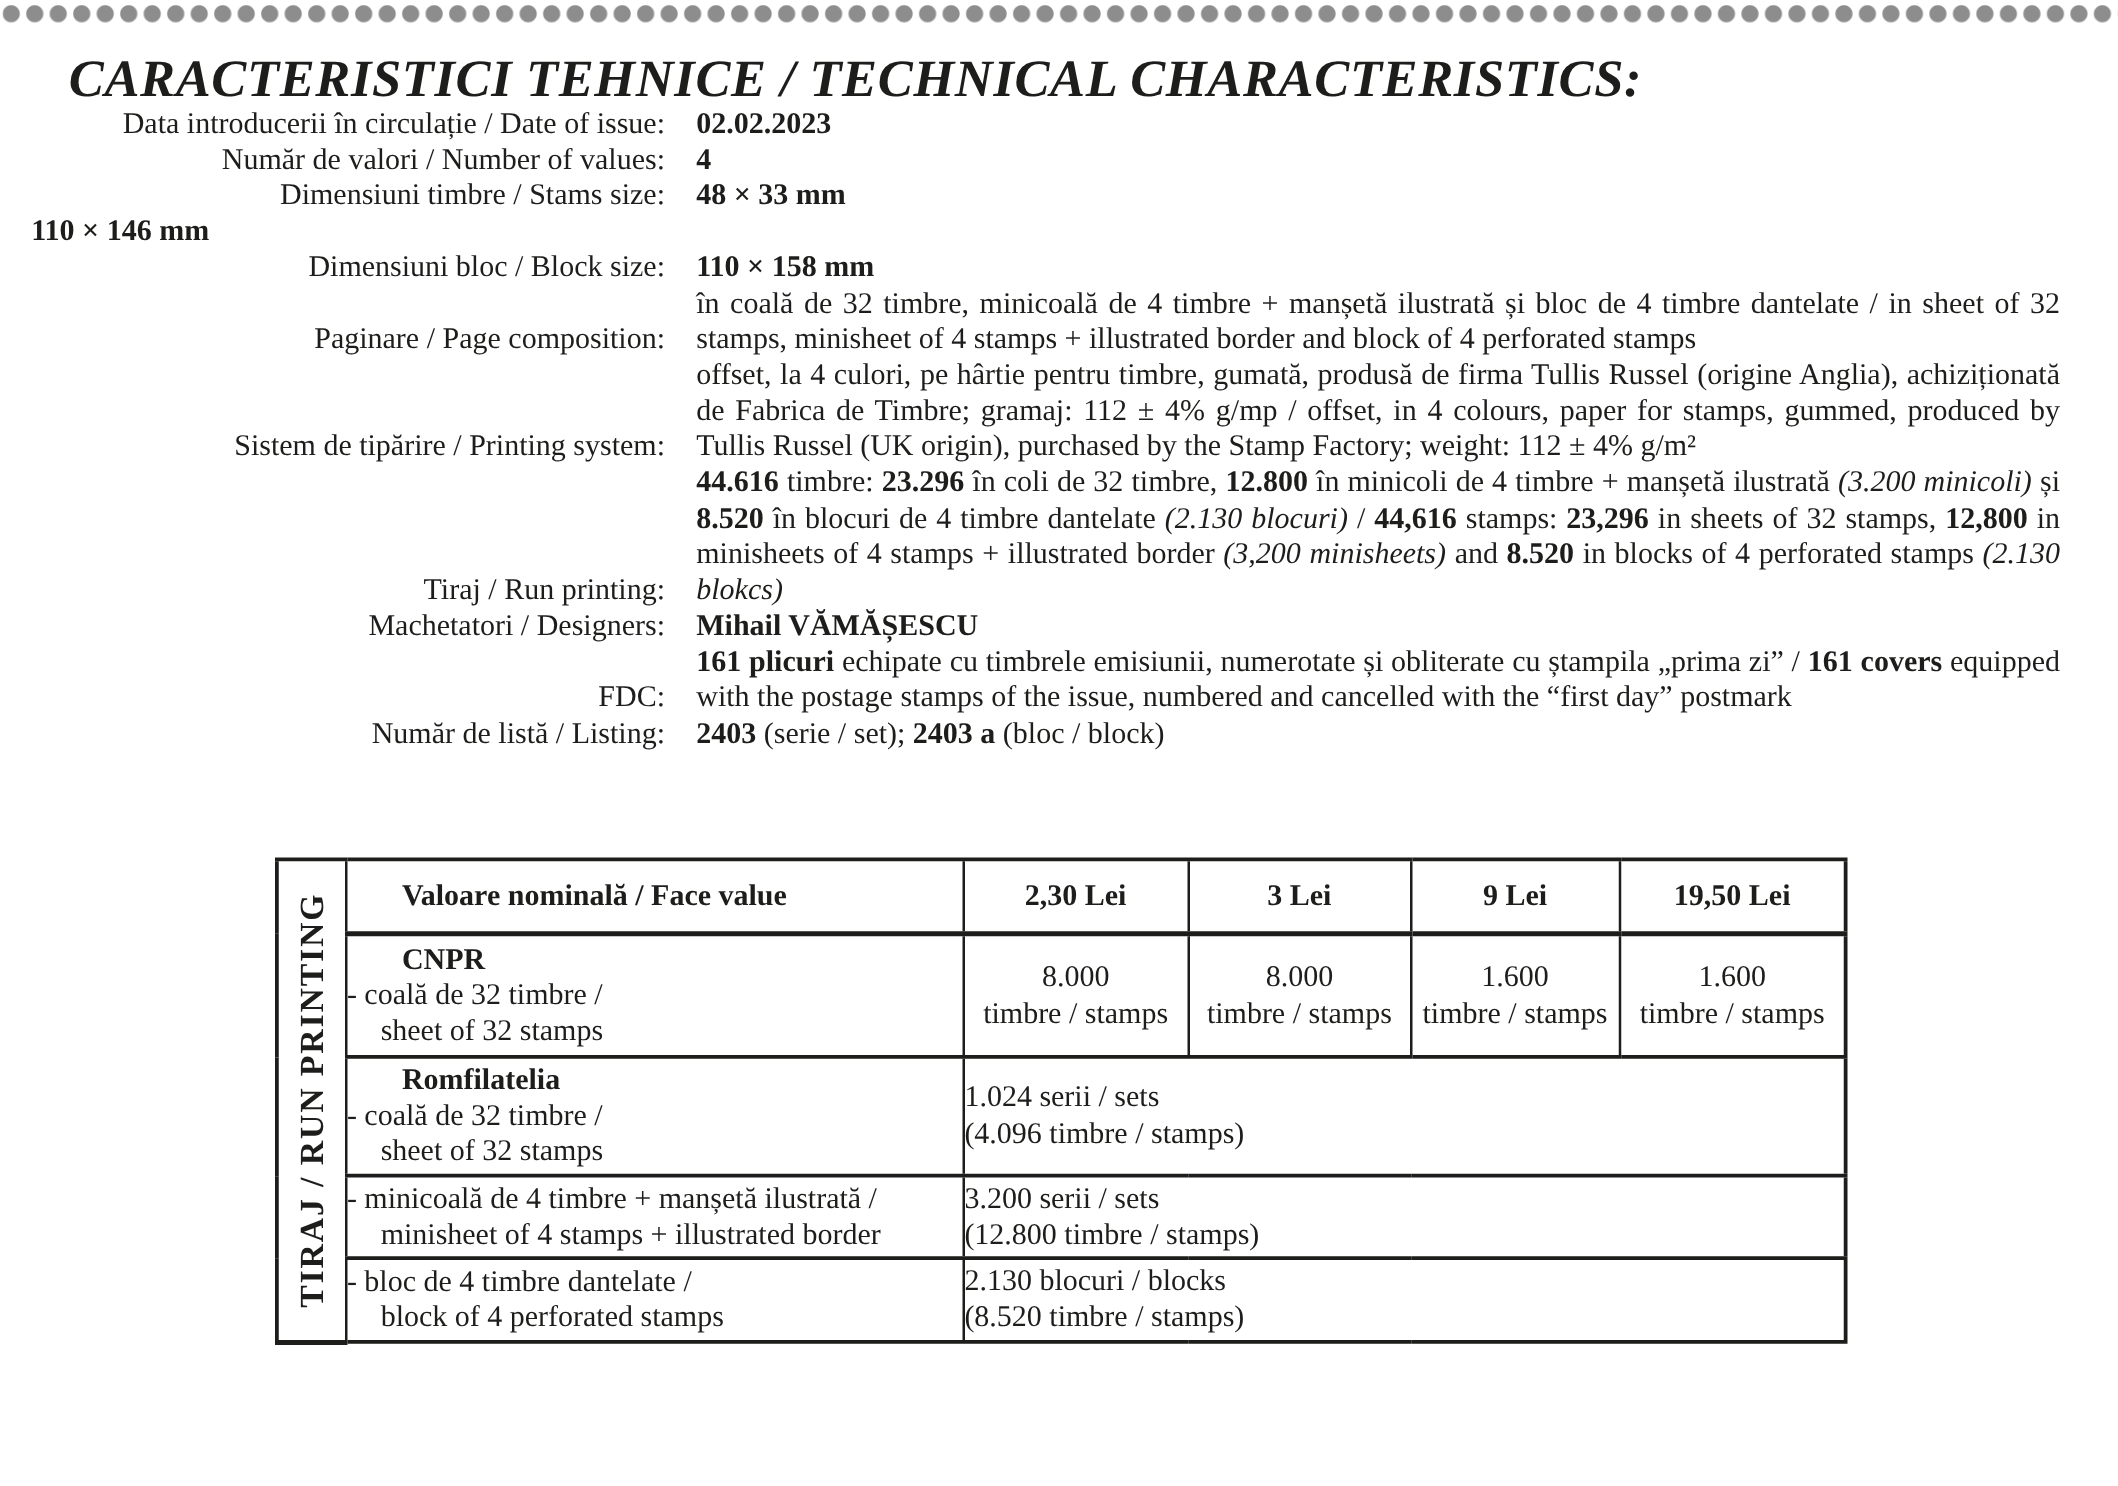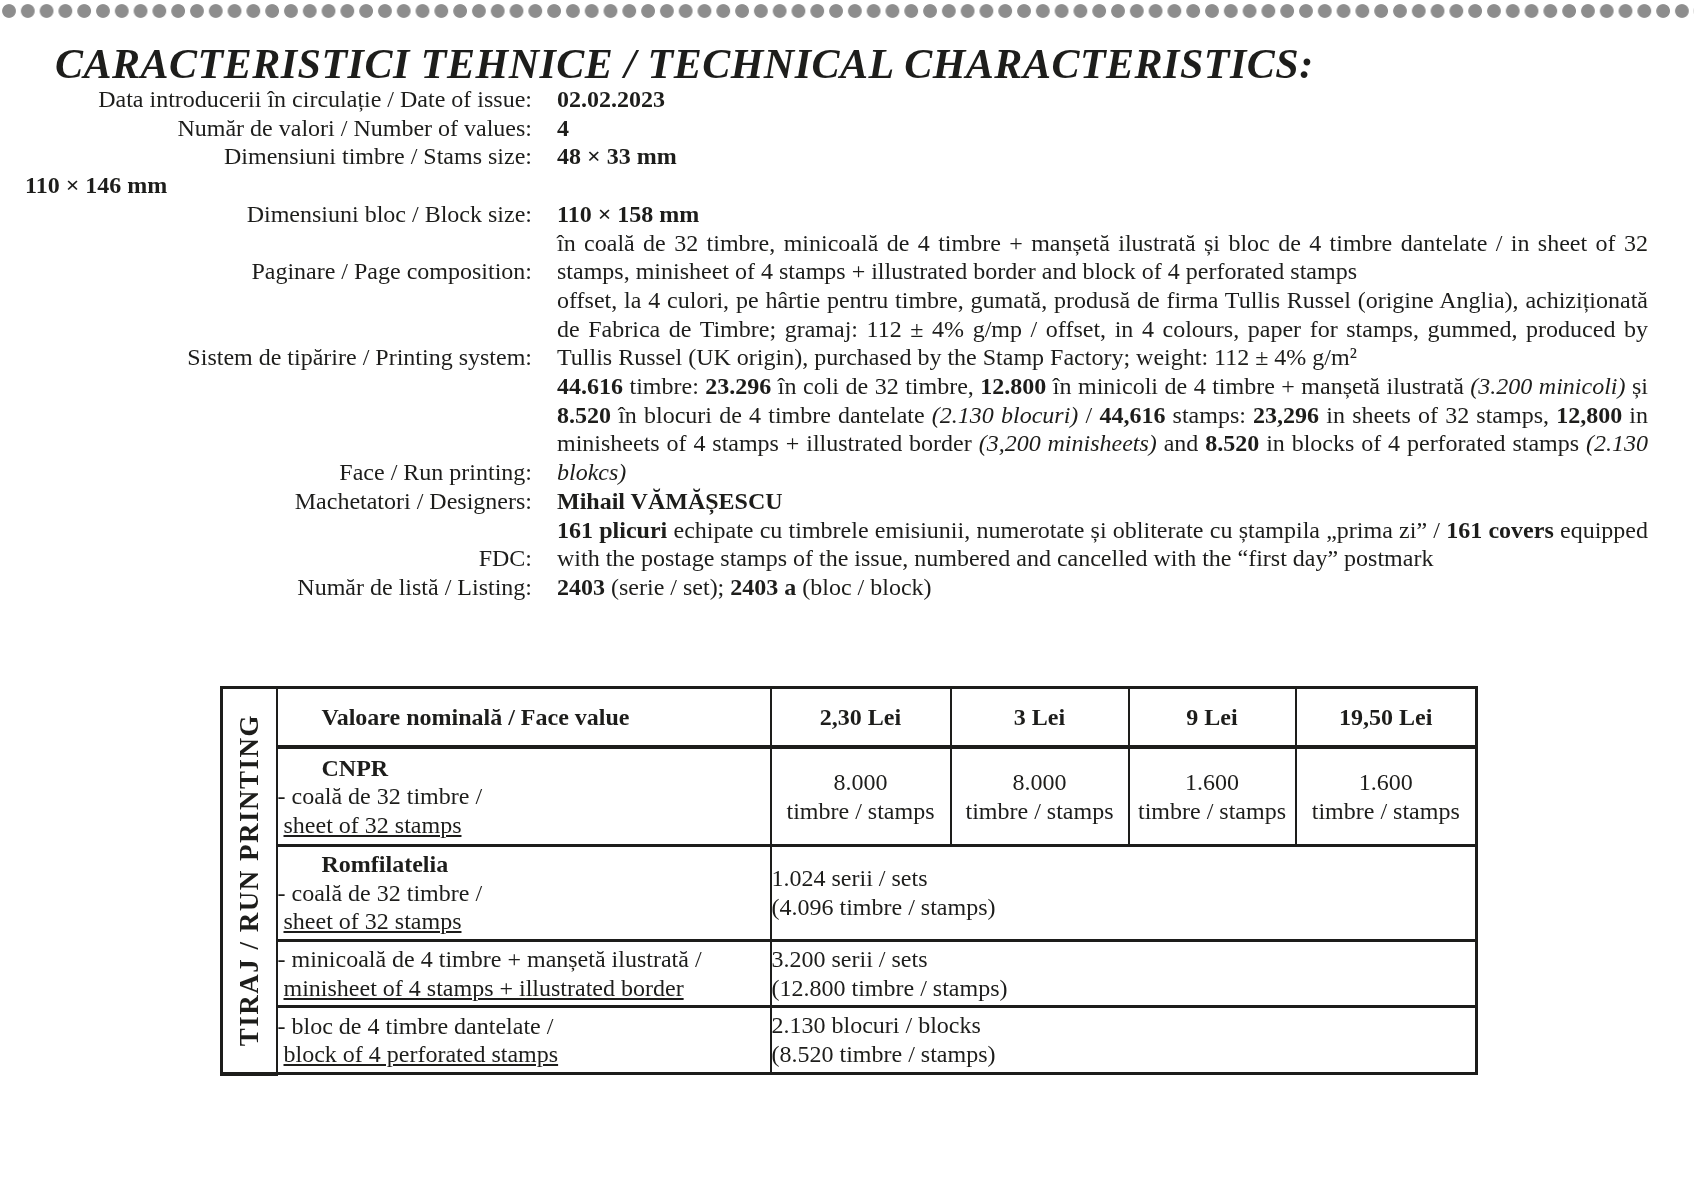--- a/index.html
+++ b/index.html
@@ -75,21 +75,21 @@
     font-size: 27px;
     letter-spacing: 1.5px;
     white-space: nowrap;
     margin: 0 auto;
   }
   .hdr-face { font-weight: bold; padding-left: 24px; }
   .hdr-val  { font-weight: bold; text-align: center; }
   .desc-cell { padding: 6px 8px 6px 24px; line-height: 28.5px; }
   .desc-title { font-weight: bold; margin-left: 44px; }
   .desc-line {}
-  .desc-line-2 { padding-left: 6px; text-decoration: underline; }
+  .desc-line-2 { padding-left: 27px; }
   .num-cell { text-align: center; line-height: 28.5px; }
   .span-cell { text-align: left; line-height: 29px; }
 </style>
 </head>
 <body>
 
 <div class="perforation"></div>
 
 <div class="page-title">CARACTERISTICI TEHNICE / TECHNICAL CHARACTERISTICS:</div>
 
@@ -115,21 +115,21 @@
   </div>
   <div class="spec-row">
     <div class="spec-label">Paginare / Page composition:</div>
     <div class="spec-value"><span>în coală de 32 timbre, minicoală de 4 timbre + manșetă ilustrată și bloc de 4 timbre dantelate / in sheet of 32 stamps, minisheet of 4 stamps + illustrated border and block of 4 perforated stamps</span></div>
   </div>
   <div class="spec-row">
     <div class="spec-label">Sistem de tipărire / Printing system:</div>
     <div class="spec-value"><span>offset, la 4 culori, pe hârtie pentru timbre, gumată, produsă de firma Tullis Russel (origine Anglia), achiziționată de Fabrica de Timbre; gramaj: 112 ± 4% g/mp / offset, in 4 colours, paper for stamps, gummed, produced by Tullis Russel (UK origin), purchased by the Stamp Factory; weight: 112 ± 4% g/m²</span></div>
   </div>
   <div class="spec-row">
-    <div class="spec-label">Face / Run printing:</div>
+    <div class="spec-label">Tiraj / Run printing:</div>
     <div class="spec-value"><span style="font-weight: bold;">44.616</span><span> timbre: </span><span style="font-weight: bold;">23.296</span><span> în coli de 32 timbre, </span><span style="font-weight: bold;">12.800</span><span> în minicoli de 4 timbre + manșetă ilustrată </span><span style="font-style: italic;">(3.200 minicoli)</span><span> și </span><span style="font-weight: bold;">8.520</span><span> în blocuri de 4 timbre dantelate </span><span style="font-style: italic;">(2.130 blocuri)</span><span> / </span><span style="font-weight: bold;">44,616</span><span> stamps: </span><span style="font-weight: bold;">23,296</span><span> in sheets of 32 stamps, </span><span style="font-weight: bold;">12,800</span><span> in minisheets of 4 stamps + illustrated border </span><span style="font-style: italic;">(3,200 minisheets)</span><span> and </span><span style="font-weight: bold;">8.520</span><span> in blocks of 4 perforated stamps </span><span style="font-style: italic;">(2.130 blokcs)</span></div>
   </div>
   <div class="spec-row">
     <div class="spec-label">Machetatori / Designers:</div>
     <div class="spec-value"><span style="font-weight: bold;">Mihail VĂMĂȘESCU</span></div>
   </div>
   <div class="spec-row">
     <div class="spec-label">FDC:</div>
     <div class="spec-value"><span style="font-weight: bold;">161 plicuri</span><span> echipate cu timbrele emisiunii, numerotate și obliterate cu ștampila „prima zi” / </span><span style="font-weight: bold;">161 covers</span><span> equipped with the postage stamps of the issue, numbered and cancelled with the “first day” postmark</span></div>
   </div>

